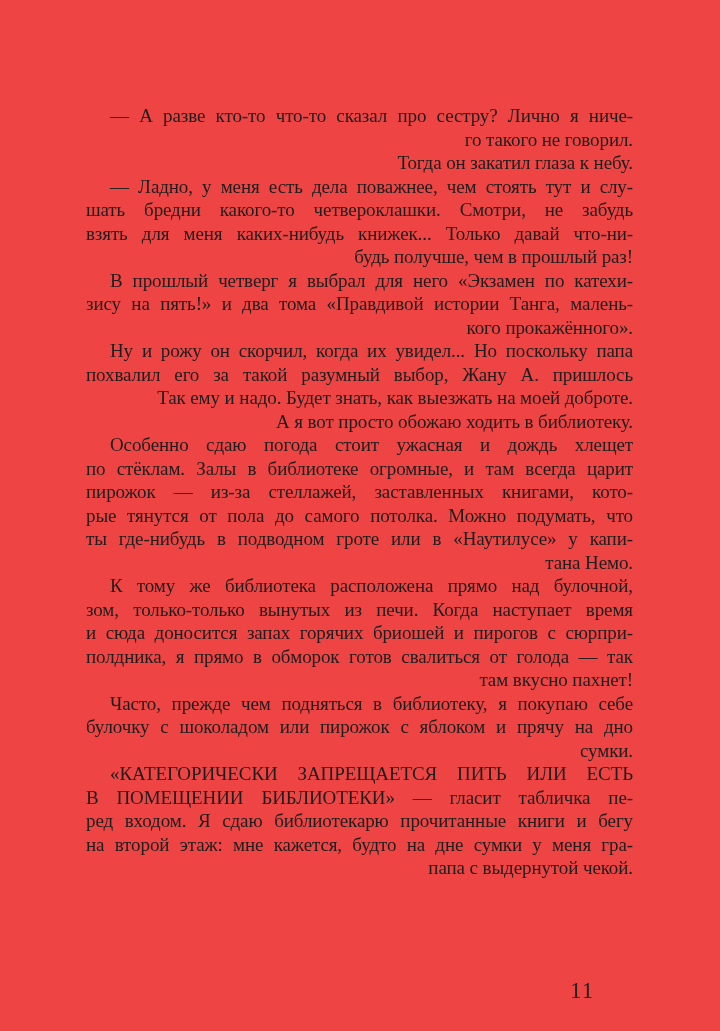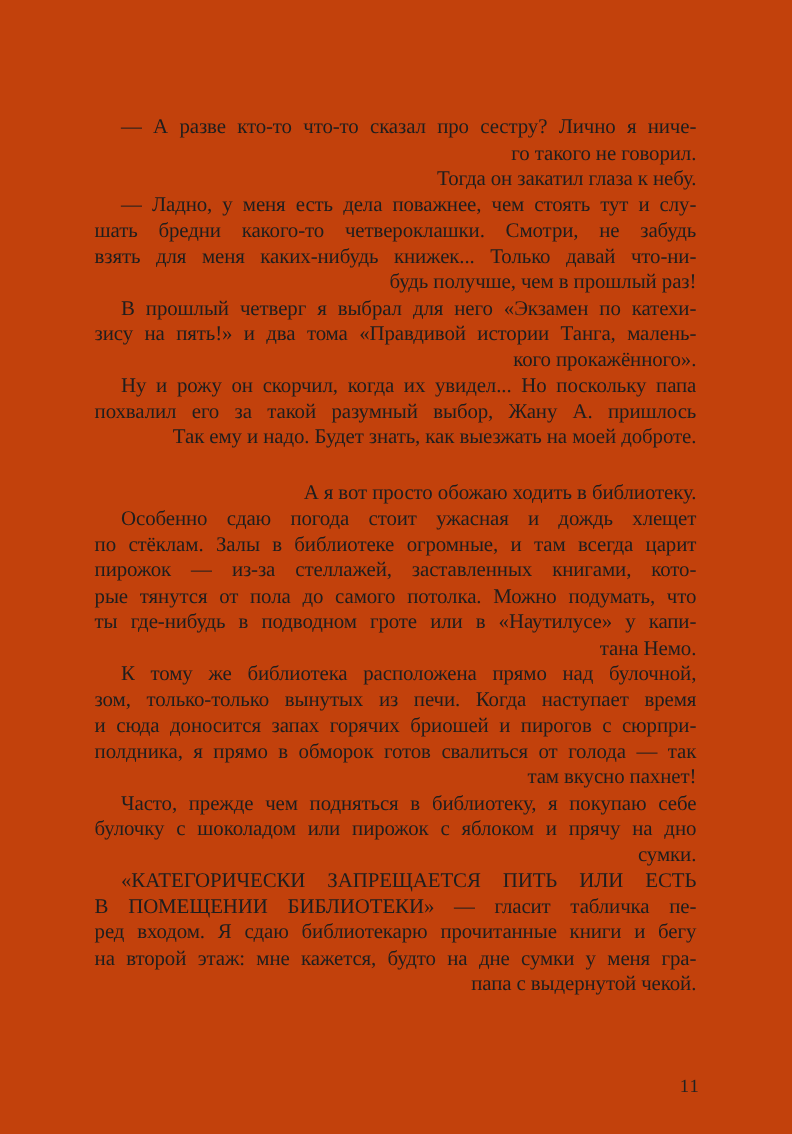--- a/index.html
+++ b/index.html
@@ -11,21 +11,21 @@
     height: 1031px;
     position: relative;
     background: #ffffff;
     font-family: "Liberation Serif", "DejaVu Serif", serif;
     color: #1e1e1e;
     overflow: hidden;
   }
   .page {
     position: absolute;
     inset: 0;
-    background: #c2410c;
+    background: #ef4444;
   }
   .text-block {
     position: absolute;
     left: 86px;
     top: 104px;
     width: 547px;
     font-size: 19px;
     line-height: 23.5px;
     letter-spacing: -0.1px;
   }
@@ -37,27 +37,26 @@
   .ln.j {
     text-align: justify;
     text-align-last: justify;
   }
   
   .ln.first {
     padding-left: 24px;
   }
   
   .ln.gap {
-    margin-top: 27px;
   }
   .page-number {
     position: absolute;
-    left: 618px;
+    left: 570px;
     top: 978px;
-    font-size: 17px;
+    font-size: 23px;
     letter-spacing: 1px;
     color: #222222;
   }
 </style>
 </head>
 <body>
 
 <div class="page">
 
   <div class="text-block">

